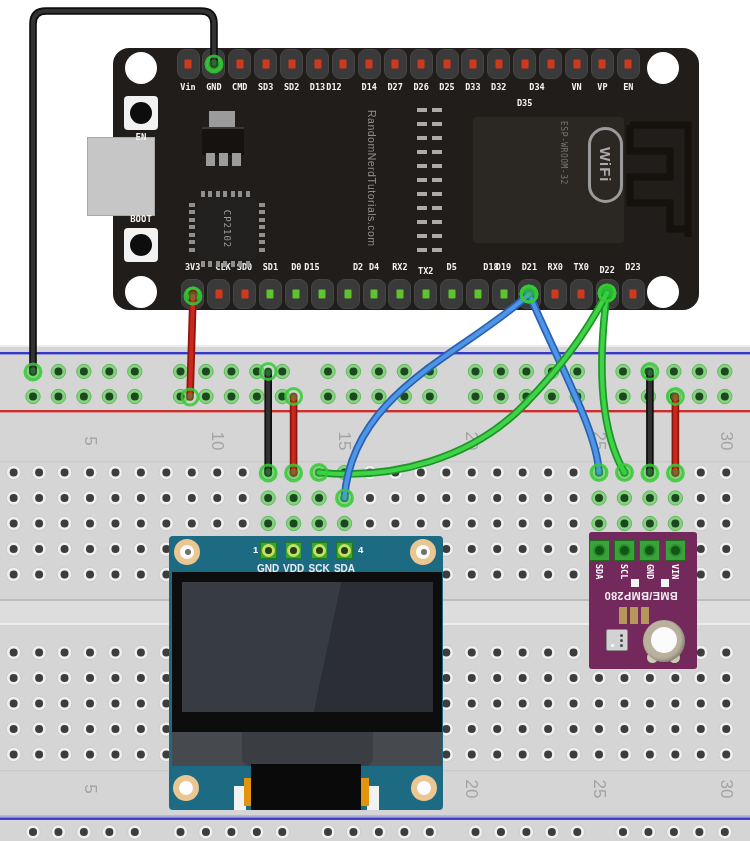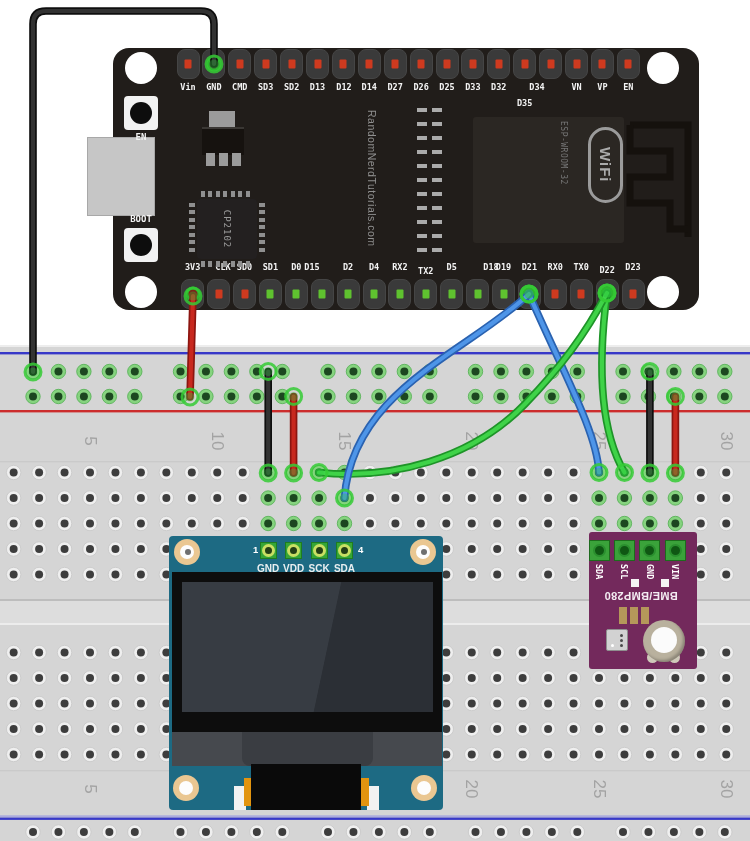--- a/index.html
+++ b/index.html
@@ -1606,21 +1606,21 @@
           <div class="pinind red"></div>
         </div>
         <div class="pinlabel" style="left:165.60000000000002px;top:33px">SD2</div>
         <div class="pinpad" style="left:193px;top:1px">
           <div class="pinind red"></div>
         </div>
         <div class="pinlabel" style="left:191.5px;top:33px">D13</div>
         <div class="pinpad" style="left:218.89999999999998px;top:1px">
           <div class="pinind red"></div>
         </div>
-        <div class="pinlabel" style="left:218px;top:33px">D12</div>
+        <div class="pinlabel" style="left:208px;top:33px">D12</div>
         <div class="pinpad" style="left:244.79999999999995px;top:1px">
           <div class="pinind red"></div>
         </div>
         <div class="pinlabel" style="left:243.29999999999995px;top:33px">D14</div>
         <div class="pinpad" style="left:270.7px;top:1px">
           <div class="pinind red"></div>
         </div>
         <div class="pinlabel" style="left:269.2px;top:33px">D27</div>
         <div class="pinpad" style="left:296.6px;top:1px">
           <div class="pinind red"></div>
@@ -1680,21 +1680,21 @@
           <div class="pinind green"></div>
         </div>
         <div class="pinlabel" style="left:170.29999999999995px;top:213px">D0</div>
         <div class="pinpad" style="left:197.7px;top:231px">
           <div class="pinind green"></div>
         </div>
         <div class="pinlabel" style="left:186px;top:213px">D15</div>
         <div class="pinpad" style="left:223.59999999999997px;top:231px">
           <div class="pinind green"></div>
         </div>
-        <div class="pinlabel" style="left:222px;top:213px">D2</div>
+        <div class="pinlabel" style="left:232px;top:213px">D2</div>
         <div class="pinpad" style="left:249.5px;top:231px">
           <div class="pinind green"></div>
         </div>
         <div class="pinlabel" style="left:248px;top:213px">D4</div>
         <div class="pinpad" style="left:275.4px;top:231px">
           <div class="pinind green"></div>
         </div>
         <div class="pinlabel" style="left:273.9px;top:213px">RX2</div>
         <div class="pinpad" style="left:301.29999999999995px;top:231px">
           <div class="pinind green"></div>

